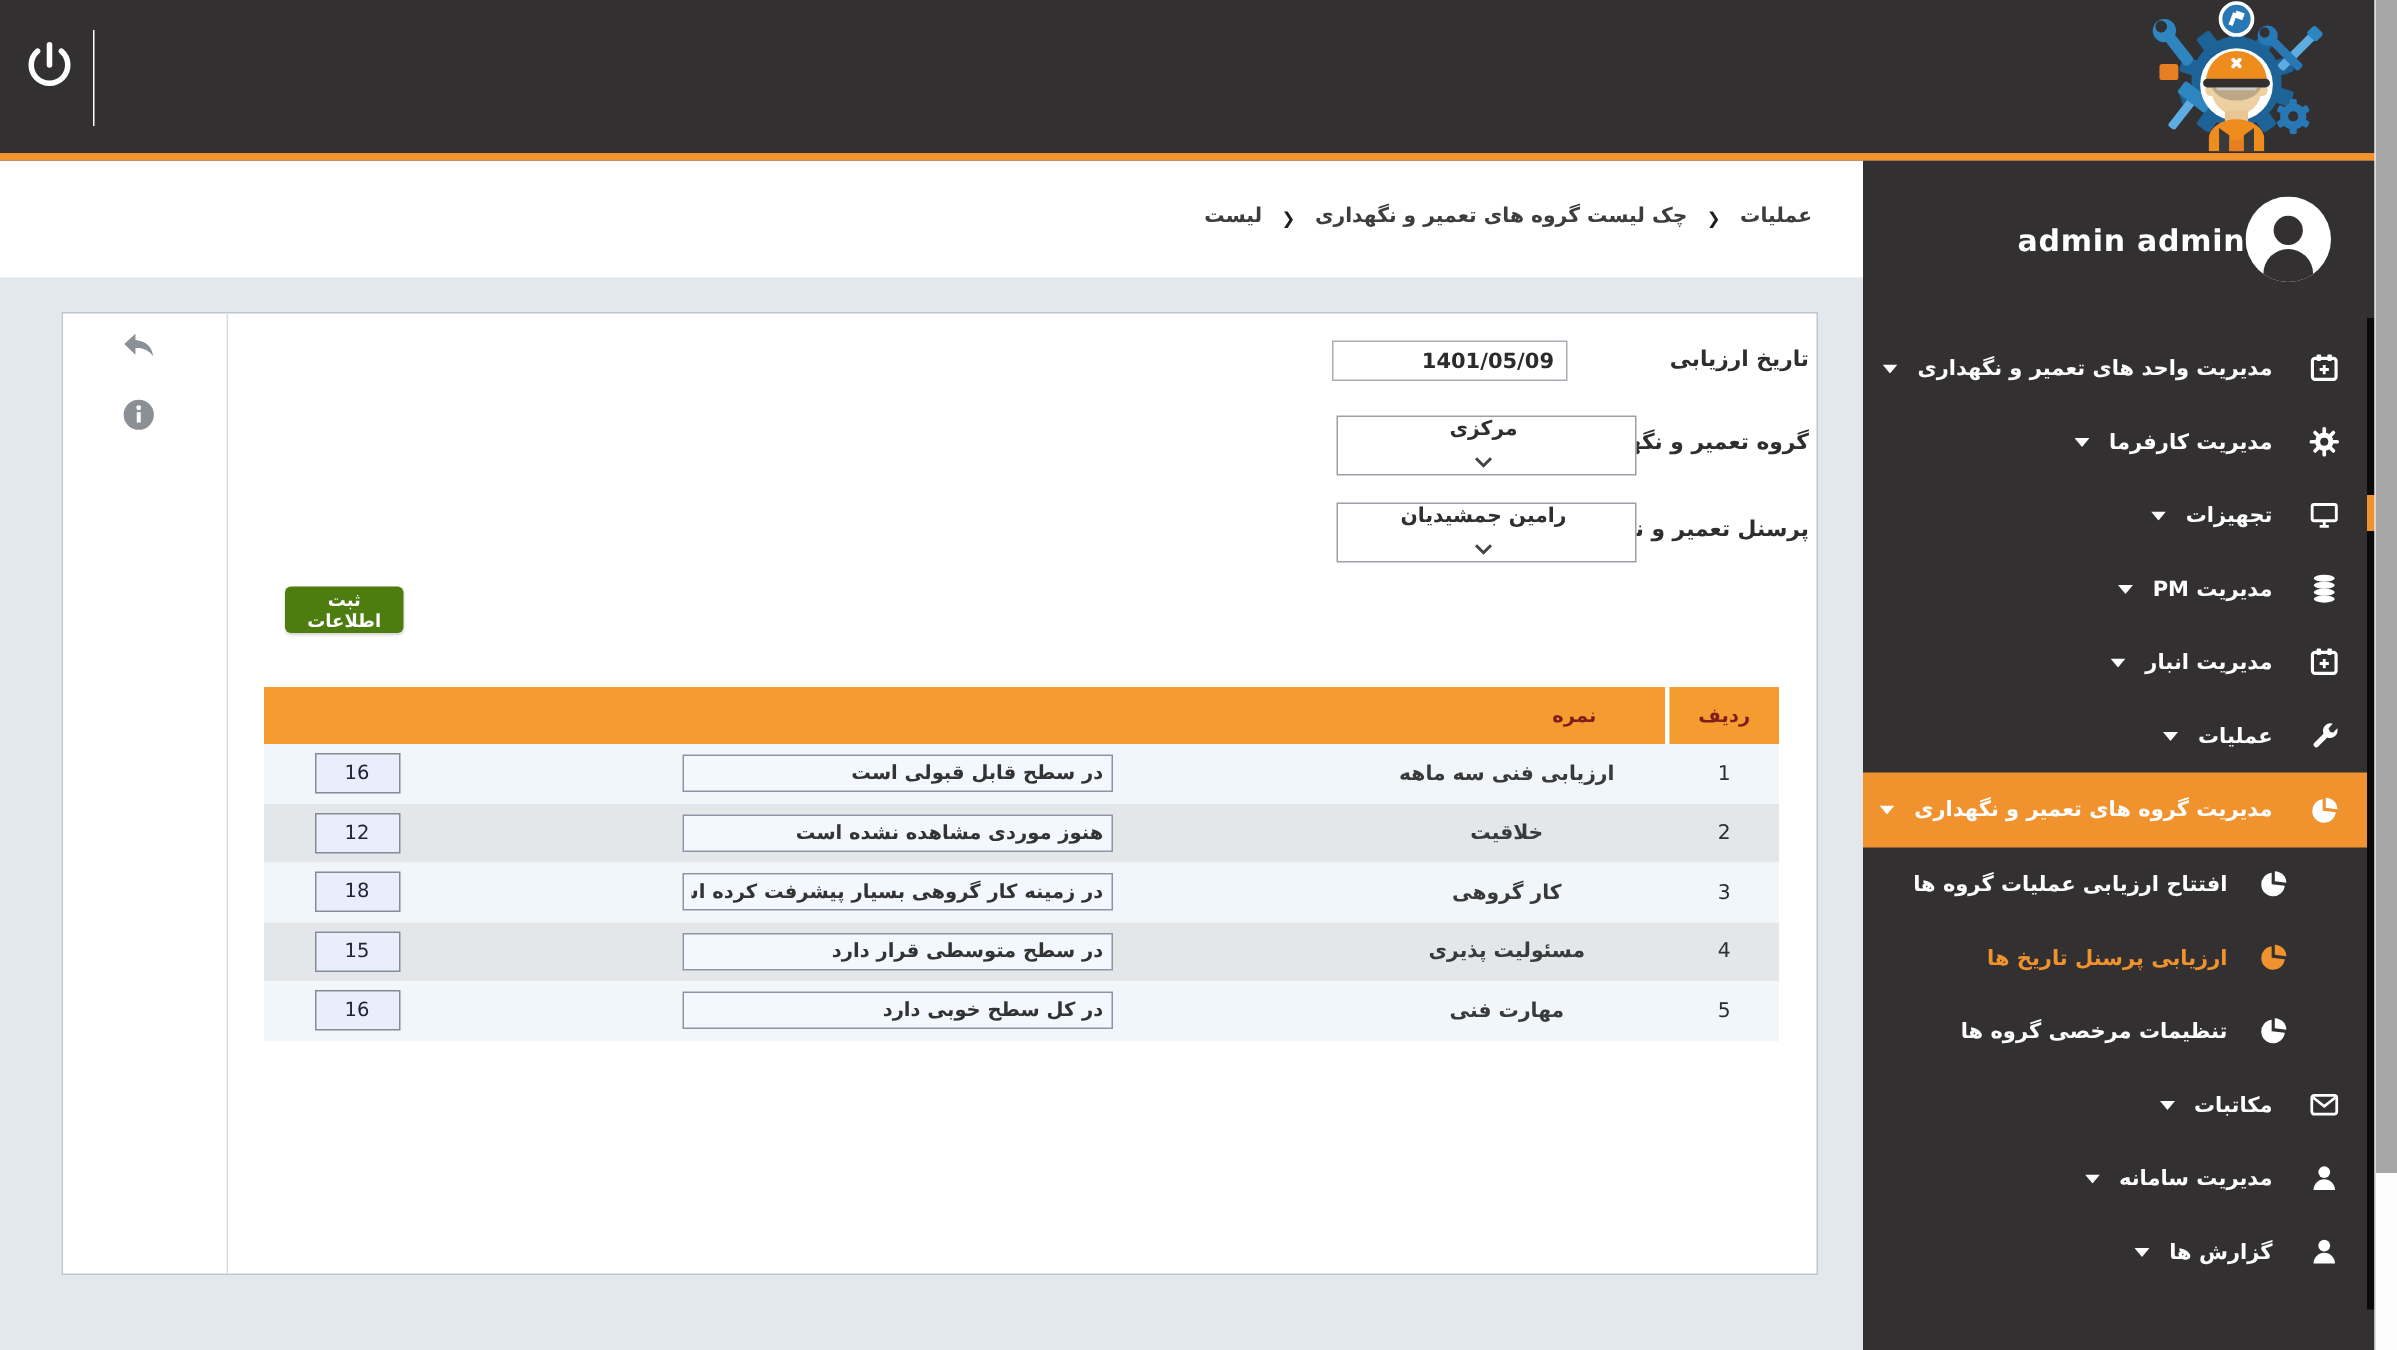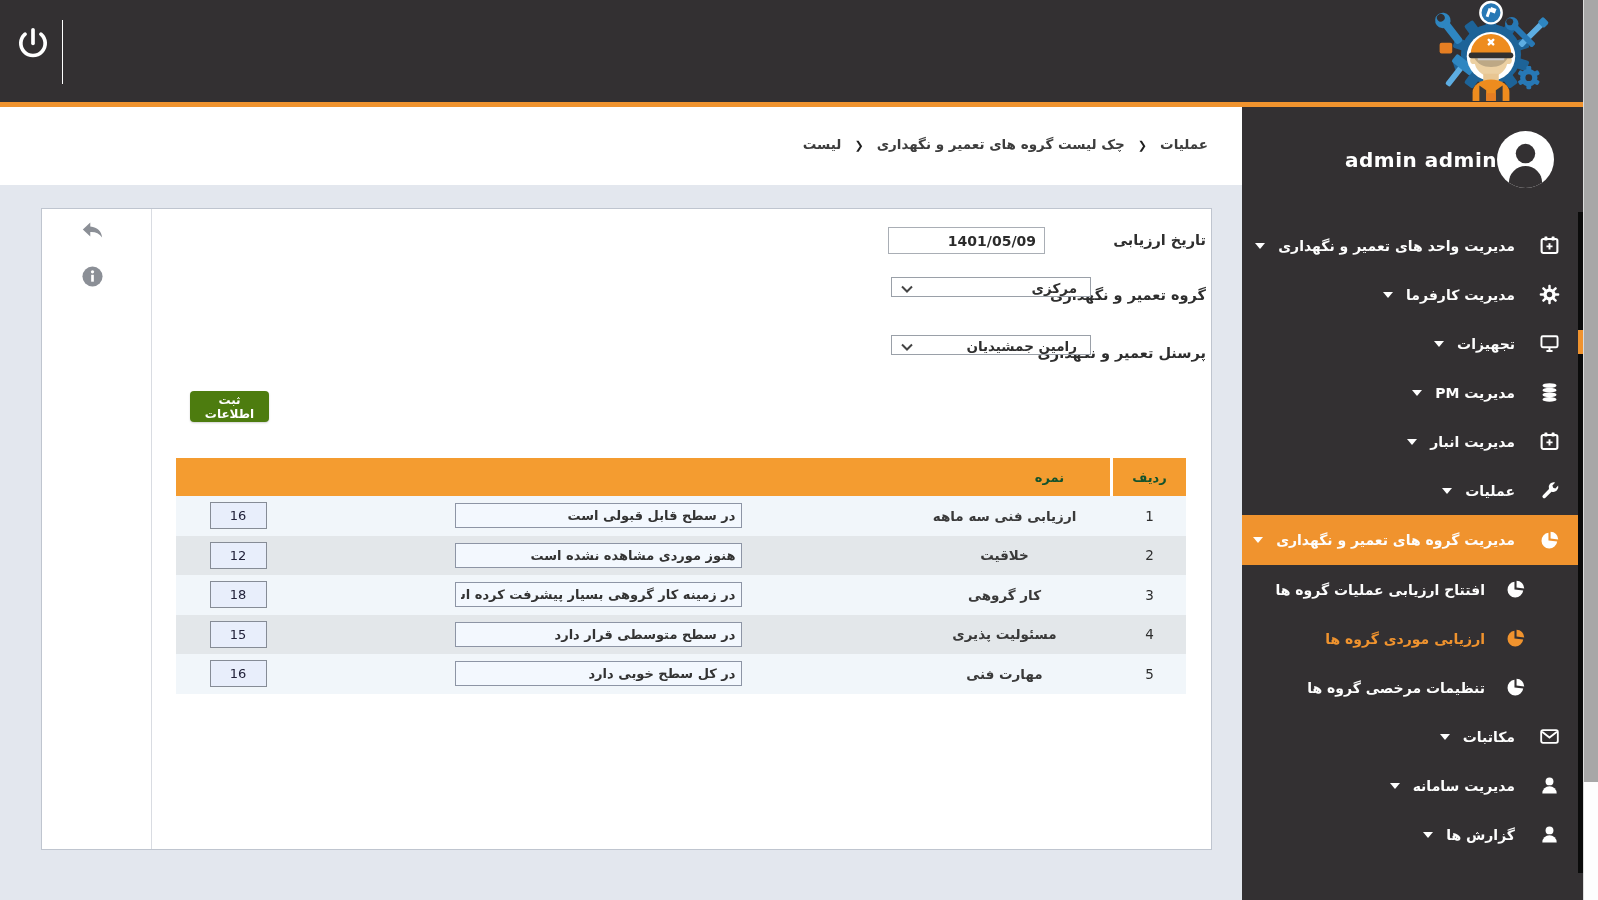--- a/index.html
+++ b/index.html
@@ -46,29 +46,29 @@
   .panel-divider{position:absolute;top:0;bottom:0;left:109px;width:1px;background:#d9dce2;}
   .back-btn{position:absolute;left:38px;top:10px;width:26px;height:26px;cursor:pointer;background:none;border:none;padding:0;}
   .info-btn{position:absolute;left:39px;top:56px;width:23px;height:23px;cursor:pointer;background:none;border:none;padding:0;}
 
   
   .lbl{position:absolute;right:5px;font-weight:bold;font-size:14.5px;color:#2e2e2e;direction:rtl;white-space:nowrap;}
   .lbl-date{top:18px;height:27px;line-height:27px;}
   .lbl-group{top:68px;height:36px;line-height:36px;}
   .lbl-personnel{top:126px;height:36px;line-height:36px;}
   .date-input{position:absolute;left:846px;top:18px;width:157px;height:27px;box-sizing:border-box;border:1px solid #a9aeb5;background:#fff;font:bold 14px "DejaVu Sans","Liberation Sans",sans-serif;color:#2b2b2b;text-align:right;padding:0 8px;}
-  .select-box{position:absolute;left:849px;width:200px;height:20px;box-sizing:border-box;border:1px solid #9aa0a8;background:#fff;display:flex;align-items:flex-end;justify-content:space-between;direction:rtl;padding:0 13px 0 9px;font-size:13.5px;font-weight:bold;color:#2f2f2f;cursor:pointer;}
+  .select-box{position:absolute;left:849px;width:200px;height:40px;box-sizing:border-box;border:1px solid #9aa0a8;background:#fff;display:flex;align-items:center;justify-content:space-between;direction:rtl;padding:0 13px 0 9px;font-size:13.5px;font-weight:bold;color:#2f2f2f;cursor:pointer;flex-direction:column;}
   .sel-group{top:68px;}
   .sel-personnel{top:126px;}
   .submit-btn{position:absolute;left:148px;top:182px;width:79px;height:31px;background:#4d7c0f;border:none;border-radius:4px;color:#fff;font:bold 12px "DejaVu Sans","Liberation Sans",sans-serif;cursor:pointer;box-shadow:0 1px 2px rgba(0,0,0,.18);}
 
   
   .eval-table{position:absolute;left:134px;top:249px;width:1010px;direction:rtl;}
   .thead{display:flex;height:38px;background:#f49c30;}
-  .th{box-sizing:border-box;display:flex;align-items:center;justify-content:center;color:#14532d;font-size:13px;font-weight:bold;}
+  .th{box-sizing:border-box;display:flex;align-items:center;justify-content:center;color:#7f1d1d;font-size:13px;font-weight:bold;}
   .th + .th{border-right:3px solid #fff;}
   .col-row{width:73px;}
   .col-title{width:217px;}
   .col-eval{width:596px;}
   .col-score{width:124px;}
   .trow{display:flex;height:39.5px;align-items:center;}
   .trow:nth-child(odd){background:#f1f6fa;}
   .trow:nth-child(even){background:#e3e7ea;}
   .td{box-sizing:border-box;display:flex;align-items:center;justify-content:center;font-size:13.5px;font-weight:bold;color:#3a3a3a;direction:rtl;}
   .td-num{font-weight:normal;color:#2e2e2e;}
@@ -321,21 +321,21 @@
         <span class="nav-label">افتتاح ارزیابی عملیات گروه ها</span>
       </div>
 
       <div class="nav-item sub selected">
         <span class="nav-icon">
           <svg viewBox="0 0 24 24" fill="currentColor">
               <path d="M10.8 3.2a9 9 0 1 0 10 10l-10-1.2z"></path>
               <path d="M13.2 2a9 9 0 0 1 8.8 8.8l-8.8-1z"></path>
             </svg>
         </span>
-        <span class="nav-label">ارزیابی موردی گروه ها</span>
+        <span class="nav-label">ارزیابی پرسنل تاریخ ها</span>
       </div>
 
       <div class="nav-item sub">
         <span class="nav-icon">
           <svg viewBox="0 0 24 24" fill="currentColor">
               <path d="M10.8 3.2a9 9 0 1 0 10 10l-10-1.2z"></path>
               <path d="M13.2 2a9 9 0 0 1 8.8 8.8l-8.8-1z"></path>
             </svg>
         </span>
         <span class="nav-label">تنظیمات مرخصی گروه ها</span>

